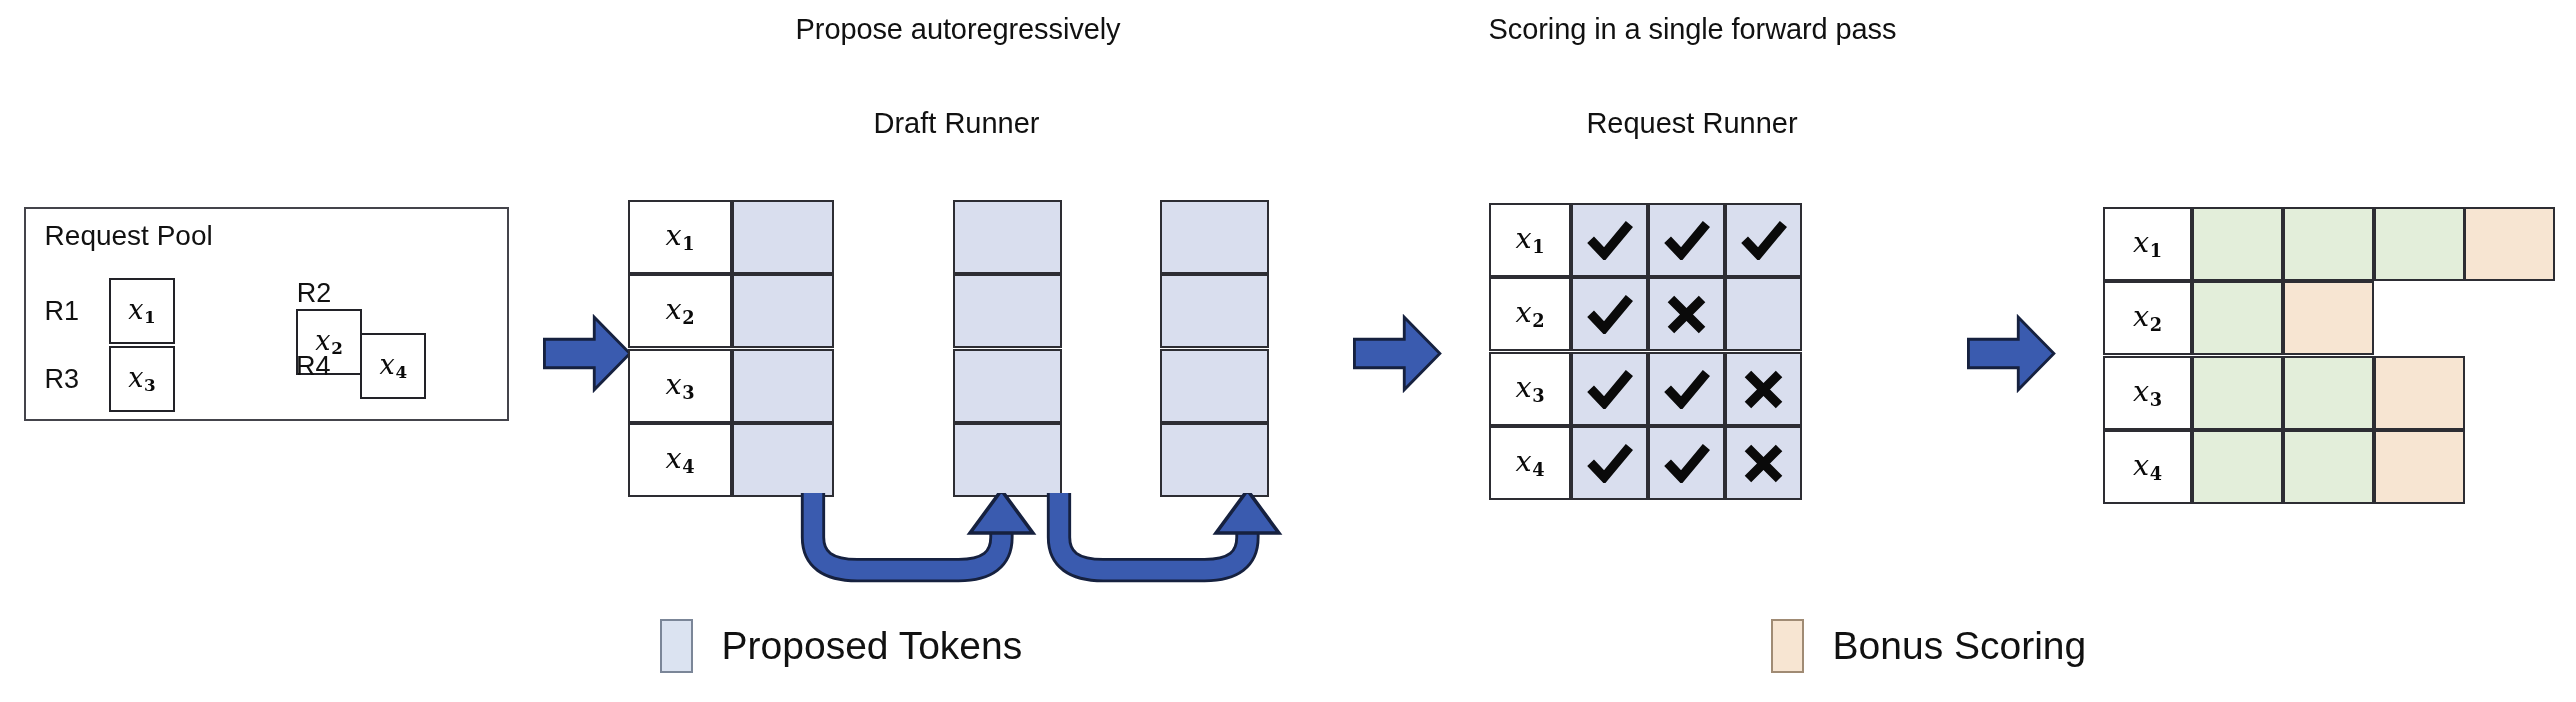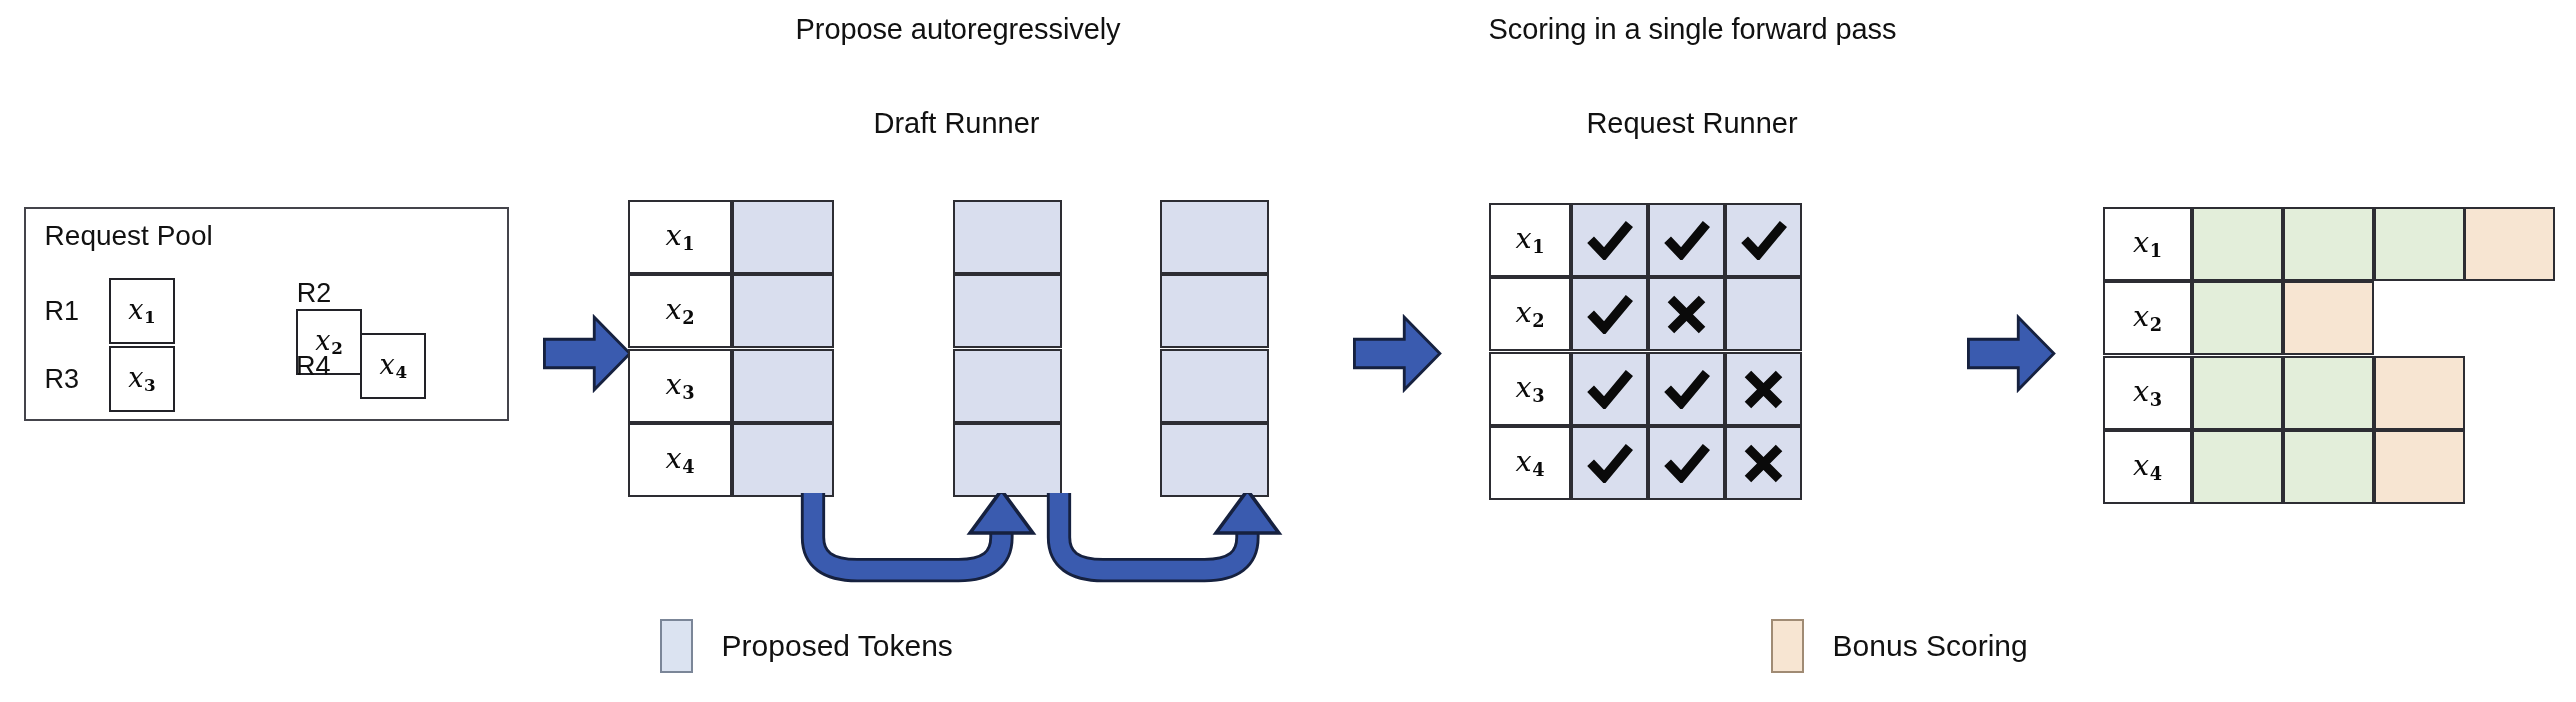--- a/index.html
+++ b/index.html
@@ -131,21 +131,21 @@
     width: 33px;
     height: 54px;
     border: 2.1px solid #6b7382;
     box-sizing: border-box;
     margin-right: 28.6px;
   }
   .legend-swatch.proposed { background: #dbe3f1; border-color: #7b8698; }
   .legend-swatch.accepted { background: #e4efda; border-color: #8a9a79; }
   .legend-swatch.bonus    { background: #f7e5d2; border-color: #a08b74; }
   .legend-label {
-    font-size: 30px;
+    font-size: 39px;
     color: #111111;
     white-space: nowrap;
   }
 </style>
 </head>
 <body>
 
 <div class="stage">
 
   <div class="title" style="left:658px; top:13px; width:600px;">Propose autoregressively</div>

